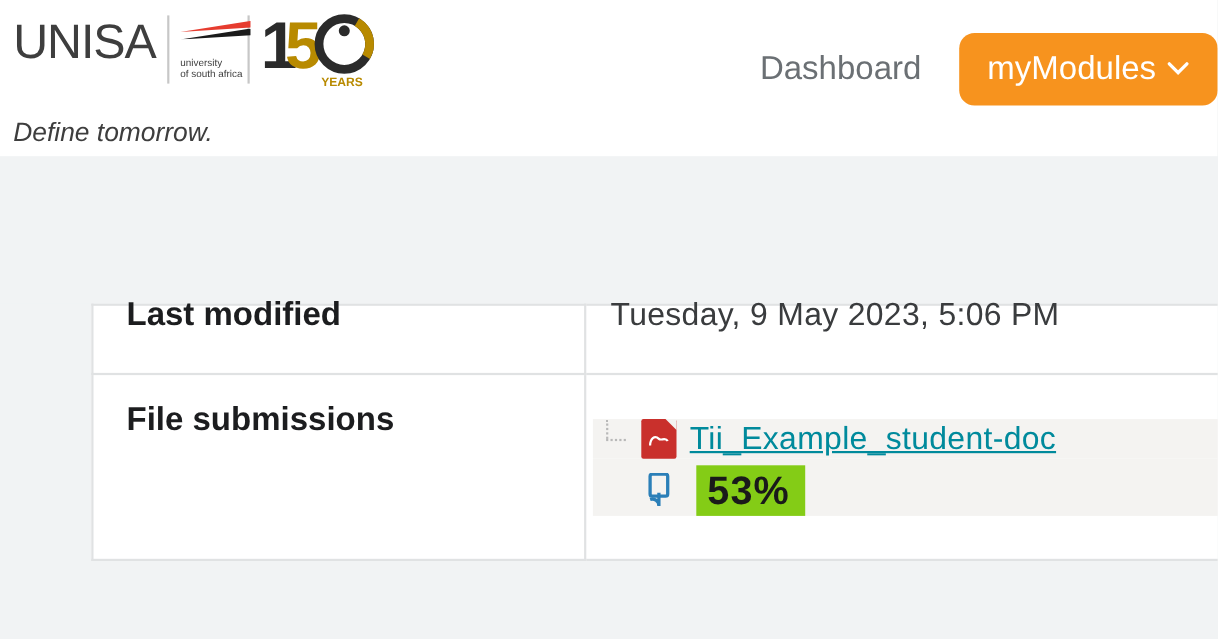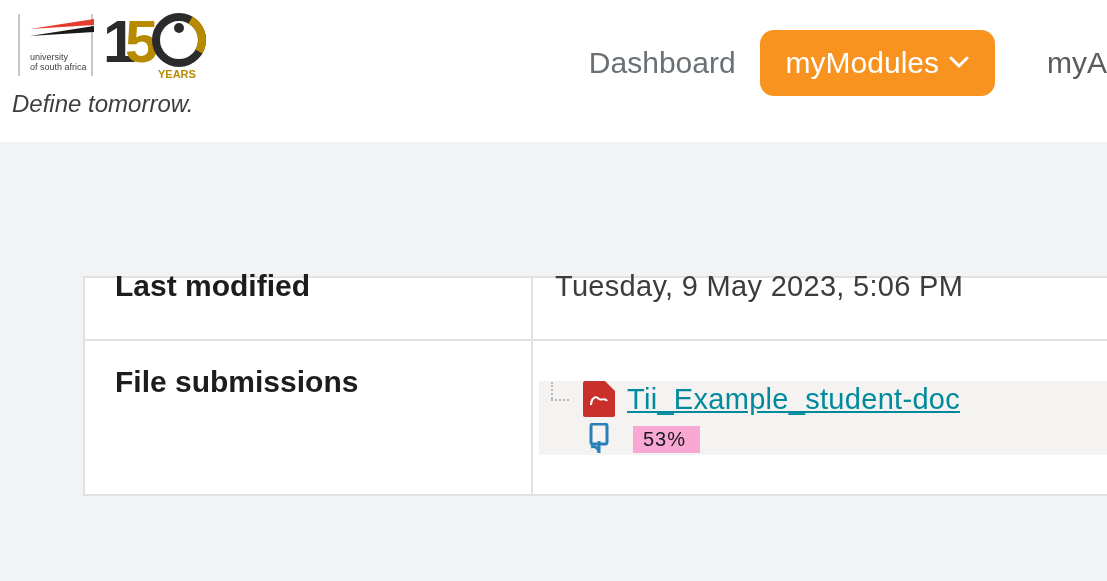--- a/index.html
+++ b/index.html
@@ -29,21 +29,21 @@
       font-weight: 400;
       font-size: 44px;
       letter-spacing: -1px;
       color: #3e3e3e;
     }
     .tagline {
       display: block;
       font-style: italic;
       font-size: 24px;
       color: #3e3e3e;
-      margin-top: 4px;
+      margin-top: 20px;
     }
     .sublogo {
       display: inline-block;
       vertical-align: top;
       margin-left: 6px;
       margin-top: 0px;
       border-left: 2px solid #c7c7c7;
       border-right: 2px solid #c7c7c7;
       padding: 0 6px;
       height: 62px;
@@ -88,21 +88,21 @@
       margin-left: 6px;
       margin-top: -2px;
     }
     .anniv svg { width: 110px; height: 70px; }
     .nav {
       position: absolute;
       right: 0;
       top: 30px;
       display: flex;
       align-items: center;
-      gap: 24px;
+      gap: 34px;
     }
     .nav-link {
       font-size: 30px;
       color: #6b7074;
       font-weight: 400;
       cursor: pointer;
     }
     .nav-btn {
       background: #f7931e;
       color: #fff;
@@ -224,34 +224,35 @@
       padding: 6px 0 0 46px;
       margin-left: 0;
       background: #f4f3f1;
     }
     .turnitin-icon {
       width: 28px;
       height: 32px;
       flex-shrink: 0;
     }
     .score-badge {
-      background: #f9a8d4;
+      background: #84cc16;
       color: #1a1a1a;
-      font-weight: 400;
-      font-size: 20px;
+      font-weight: 700;
+      font-size: 36px;
       padding: 2px 14px 2px 10px;
       letter-spacing: 1px;
     }
   </style>
 </head>
 <body>
 
 <div class="header">
   <div class="logo-area">
     <div>
+      <span class="unisa-text">UNISA</span>
       <span class="sublogo">
         <span class="swoosh"></span>
         <span class="sublogo-text">
           <span>university</span><br>
           <span>of south africa</span>
         </span>
       </span>
       <span class="anniv">
         <svg viewBox="0 0 110 70">
           <text x="0" y="50" font-size="60" font-weight="900" fill="#2b2b2b" font-family="Arial">1</text>
@@ -266,21 +267,20 @@
     <span class="tagline">Define tomorrow.</span>
   </div>
   <div class="nav">
     <div class="nav-link">Dashboard</div>
     <div class="nav-btn">
       <span>myModules</span>
       <svg width="20" height="14" viewBox="0 0 20 14">
         <path d="M2 2 L10 10 L18 2" stroke="#fff" stroke-width="3" fill="none" stroke-linecap="round"></path>
       </svg>
     </div>
-    <div class="nav-right">myA</div>
   </div>
 </div>
 
 <div class="page-body">
   <div class="card">
     <table>
       <tbody>
           <tr>
         <td class="row-label cut-top">
           <span class="label-text cut">Last modified</span>

